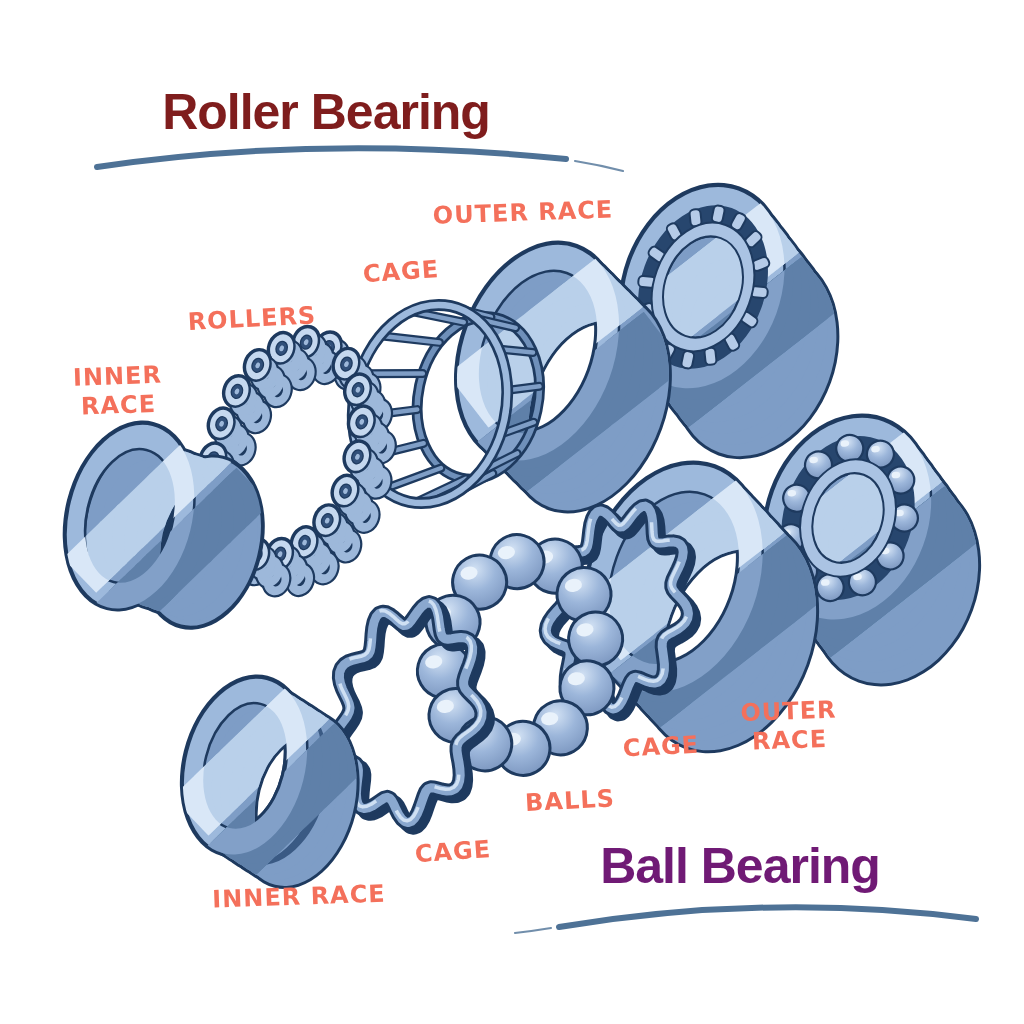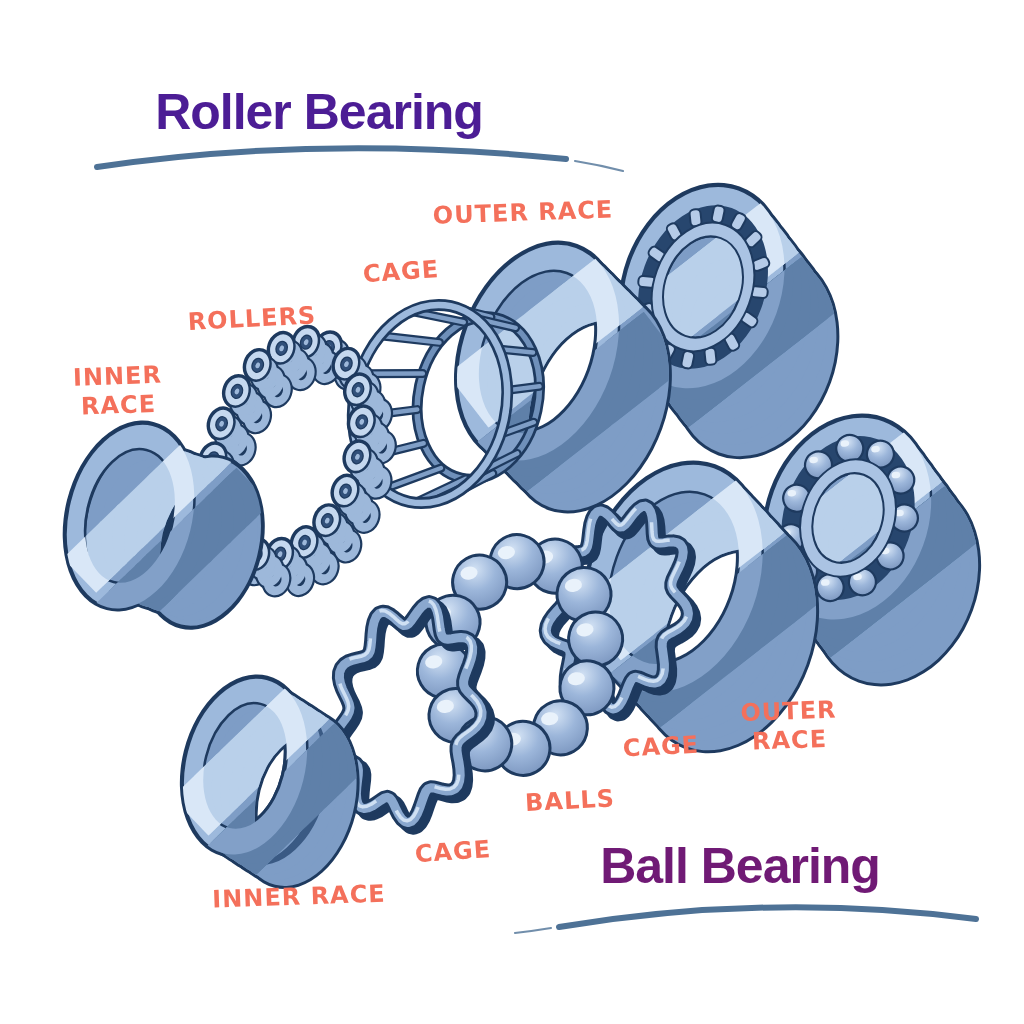--- a/index.html
+++ b/index.html
@@ -649,21 +649,21 @@
       <g>
         <path d="M 97 167 Q 320 134 566 159" fill="none" stroke="#4e7296" stroke-width="6" stroke-linecap="round"></path>
         <path d="M 575 161 q 25 4 48 10" fill="none" stroke="#4e7296" stroke-width="2.2" stroke-linecap="round" opacity="0.8"></path>
       </g>
       <g>
         <path d="M 559 927 Q 770 892 976 919" fill="none" stroke="#4e7296" stroke-width="6" stroke-linecap="round"></path>
         <path d="M 515 933 q 18 -2 36 -5" fill="none" stroke="#4e7296" stroke-width="2.2" stroke-linecap="round" opacity="0.8"></path>
       </g>
     </svg>
 
-  <div class="title" style="left: 319px; top: 112px; color: #4c1d95;">Roller Bearing</div>
+  <div class="title" style="left: 326px; top: 112px; color: #7f1d1d;">Roller Bearing</div>
   <div class="title" style="left: 740px; top: 866px; color: #701a75;">Ball Bearing</div>
 
   <div class="lbl" style="left: 523px; top: 213px; --r: -2deg; color: rgb(244, 112, 91);">OUTER RACE</div>
   <div class="lbl" style="left: 401px; top: 272px; --r: -4deg; color: rgb(244, 112, 91);">CAGE</div>
   <div class="lbl" style="left: 252px; top: 319px; --r: -3deg; color: rgb(244, 112, 91);">ROLLERS</div>
   <div class="lbl" style="left: 118px; top: 391px; --r: -2deg; color: rgb(244, 112, 91);">INNER
 RACE</div>
 
   <div class="lbl" style="left: 299px; top: 897px; --r: -2deg; color: rgb(244, 112, 91);">INNER RACE</div>
   <div class="lbl" style="left: 453px; top: 852px; --r: -4deg; color: rgb(244, 112, 91);">CAGE</div>

